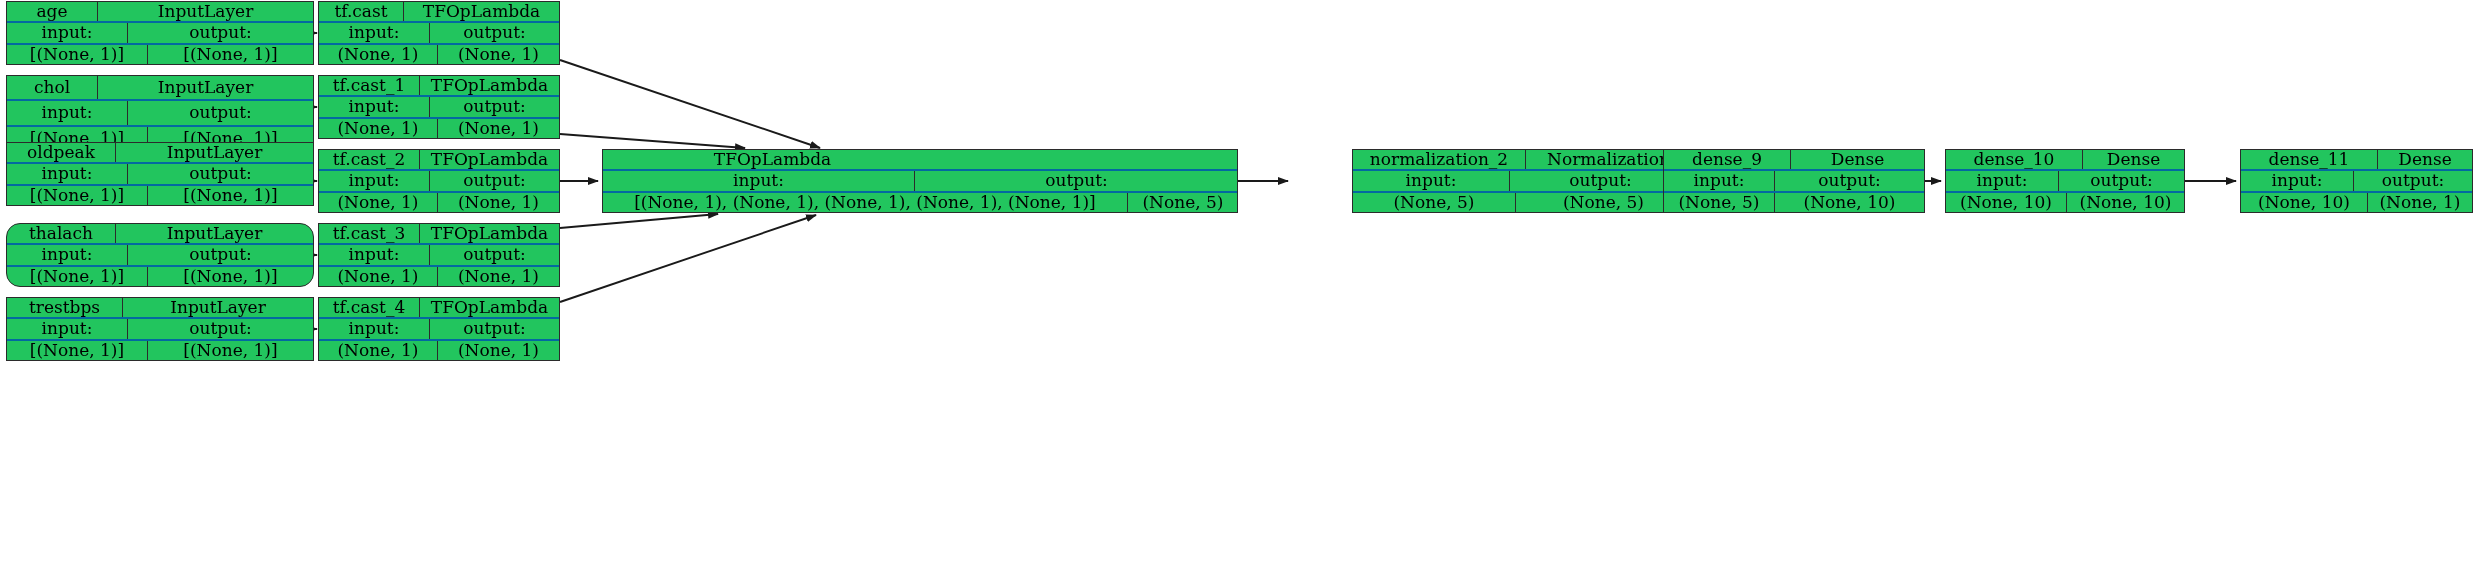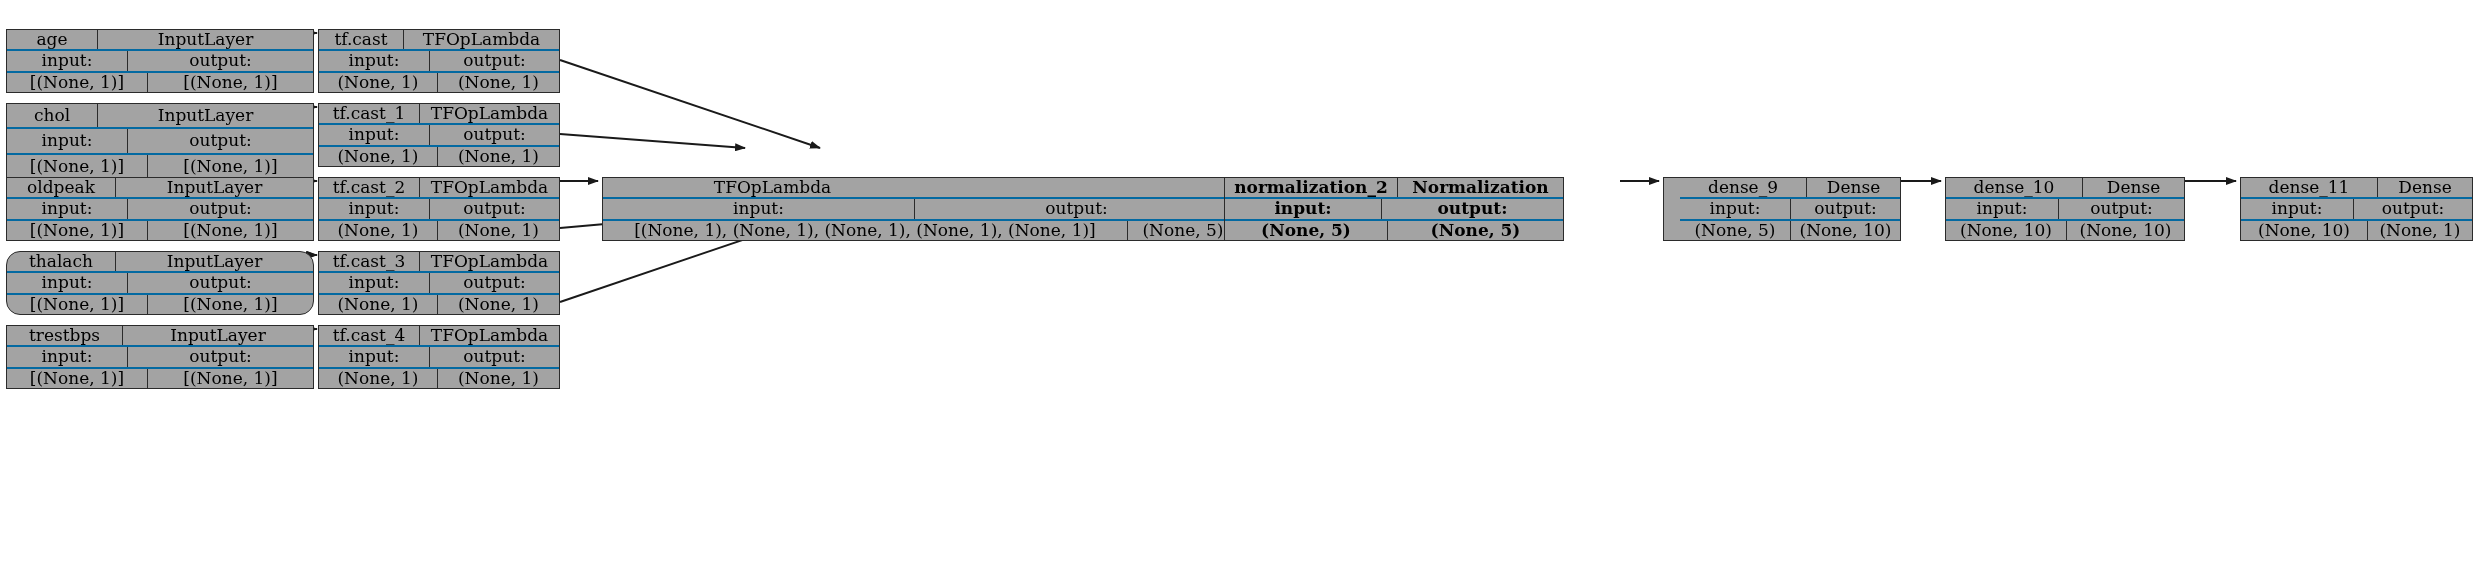--- a/index.html
+++ b/index.html
@@ -15,24 +15,23 @@
     width: 2479px;
     height: 573px;
     background: #ffffff;
     overflow: hidden;
   }
   
   .node {
     position: absolute;
     box-sizing: border-box;
     border: 1px solid #2b2b2b;
-    background: #a3a3a3;
+    background: #22c55e;
     display: flex;
     flex-direction: column;
-    margin-top: 28px;
   }
   .node .row {
     position: relative;
     display: flex;
     flex: 1 1 0;
     min-height: 0;
     box-sizing: border-box;
   }
   .node .row + .row {
     border-top: 2px solid #0369a1;
@@ -140,21 +139,21 @@
     <div class="row">
       <div class="cell" style="flex:0 0 120px;">input:</div>
       <div class="cell" style="flex:1 1 auto;">output:</div>
     </div>
     <div class="row">
       <div class="cell" style="flex:0 0 140px;">[(None, 1)]</div>
       <div class="cell" style="flex:1 1 auto;">[(None, 1)]</div>
     </div>
   </div>
 
-  <div class="node" style="left:6px;  top:149px; width:308px; height:64px;text-align:right;">
+  <div class="node" style="left:6px;  top:142px; width:308px; height:64px;text-align:right;">
     <div class="row">
       <div class="cell" style="flex:0 0 108px;">oldpeak</div>
       <div class="cell" style="flex:1 1 auto;">InputLayer</div>
     </div>
     <div class="row">
       <div class="cell" style="flex:0 0 120px;">input:</div>
       <div class="cell" style="flex:1 1 auto;">output:</div>
     </div>
     <div class="row">
       <div class="cell" style="flex:0 0 140px;">[(None, 1)]</div>
@@ -274,36 +273,36 @@
     <div class="row">
       <div class="cell" style="width:311px;">input:</div>
       <div class="cell" style="width:324px;">output:</div>
     </div>
     <div class="row">
       <div class="cell" style="width:524px;">[(None, 1), (None, 1), (None, 1), (None, 1), (None, 1)]</div>
       <div class="cell" style="width:111px;">(None, 5)</div>
     </div>
   </div>
 
-  <div class="node" style="left:1224px; top:149px; width:340px; height:64px;font-weight:bold;">
+  <div class="node" style="left:1352px; top:149px; width:340px; height:64px;">
     <div class="row">
       <div class="cell" style="flex:0 0 172px;">normalization_2</div>
       <div class="cell" style="flex:1 1 auto;text-align:right;">Normalization</div>
     </div>
     <div class="row">
       <div class="cell" style="flex:0 0 156px;">input:</div>
       <div class="cell" style="flex:1 1 auto;">output:</div>
     </div>
     <div class="row">
       <div class="cell" style="flex:0 0 162px;">(None, 5)</div>
       <div class="cell" style="flex:1 1 auto;">(None, 5)</div>
     </div>
   </div>
 
-  <div class="node" style="left:1663px; top:149px; width:238px; height:64px;padding-left:16px;">
+  <div class="node" style="left:1663px; top:149px; width:262px; height:64px;">
     <div class="row">
       <div class="cell" style="flex:0 0 126px;">dense_9</div>
       <div class="cell" style="flex:1 1 auto;">Dense</div>
     </div>
     <div class="row">
       <div class="cell" style="flex:0 0 110px;">input:</div>
       <div class="cell" style="flex:1 1 auto;">output:</div>
     </div>
     <div class="row">
       <div class="cell" style="flex:0 0 110px;">(None, 5)</div>

